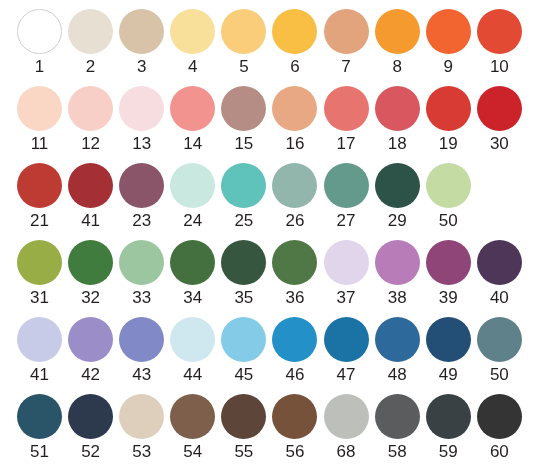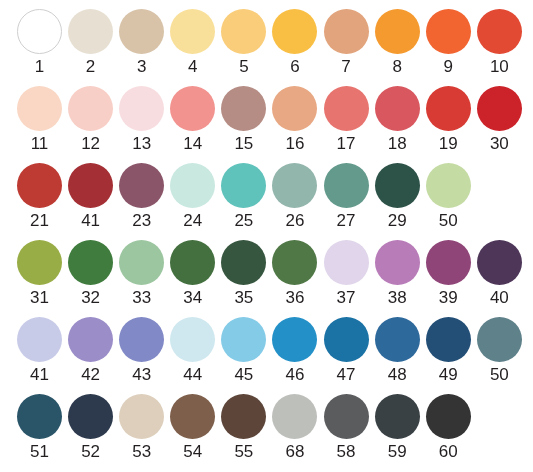--- a/index.html
+++ b/index.html
@@ -284,20 +284,24 @@
       </div>
       <div class="swatch-cell">
         <div class="swatch-dot" style="background-color: rgb(126, 95, 75);"></div>
         <div class="swatch-label">54</div>
       </div>
       <div class="swatch-cell">
         <div class="swatch-dot" style="background-color: rgb(93, 69, 58);"></div>
         <div class="swatch-label">55</div>
       </div>
       <div class="swatch-cell">
+        <div class="swatch-dot" style="background-color: rgb(119, 82, 58);"></div>
+        <div class="swatch-label">56</div>
+      </div>
+      <div class="swatch-cell">
         <div class="swatch-dot" style="background-color: rgb(189, 191, 186);"></div>
         <div class="swatch-label">68</div>
       </div>
       <div class="swatch-cell">
         <div class="swatch-dot" style="background-color: rgb(90, 92, 94);"></div>
         <div class="swatch-label">58</div>
       </div>
       <div class="swatch-cell">
         <div class="swatch-dot" style="background-color: rgb(58, 65, 69);"></div>
         <div class="swatch-label">59</div>

